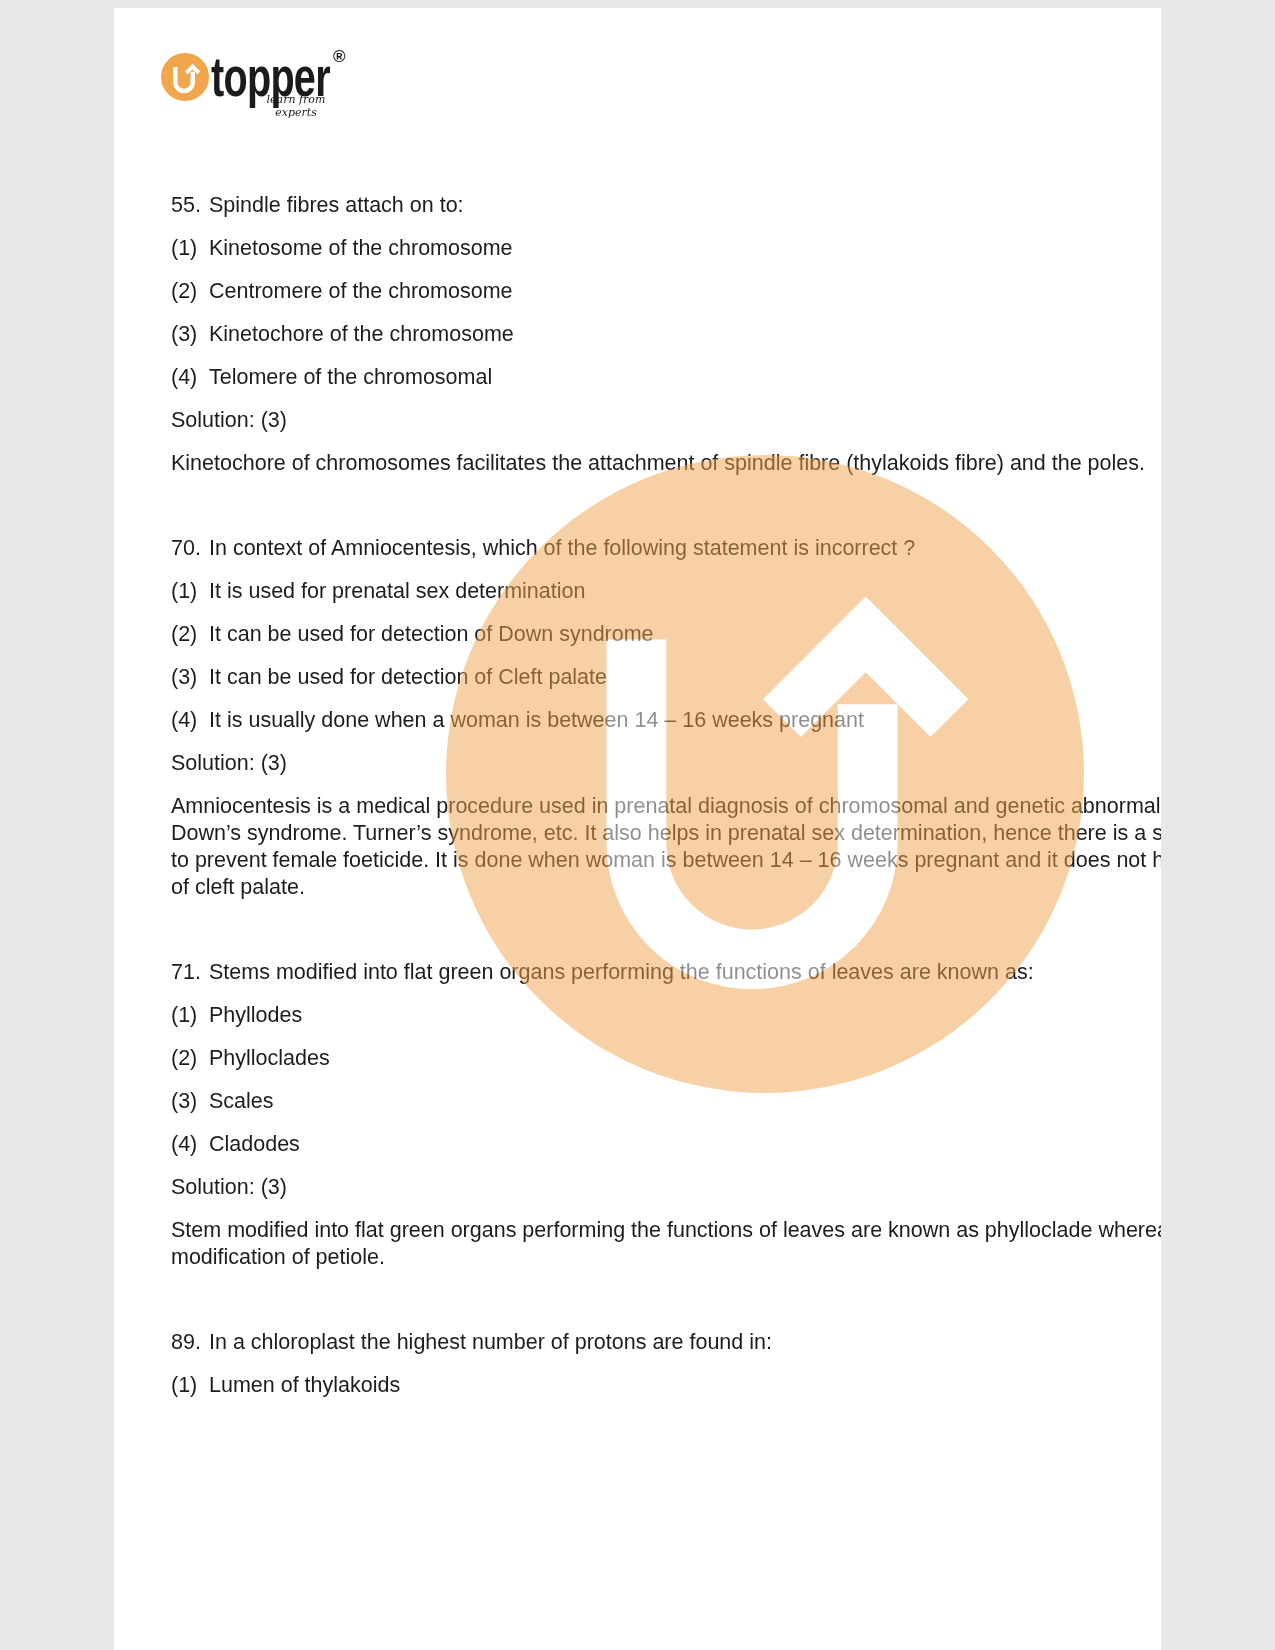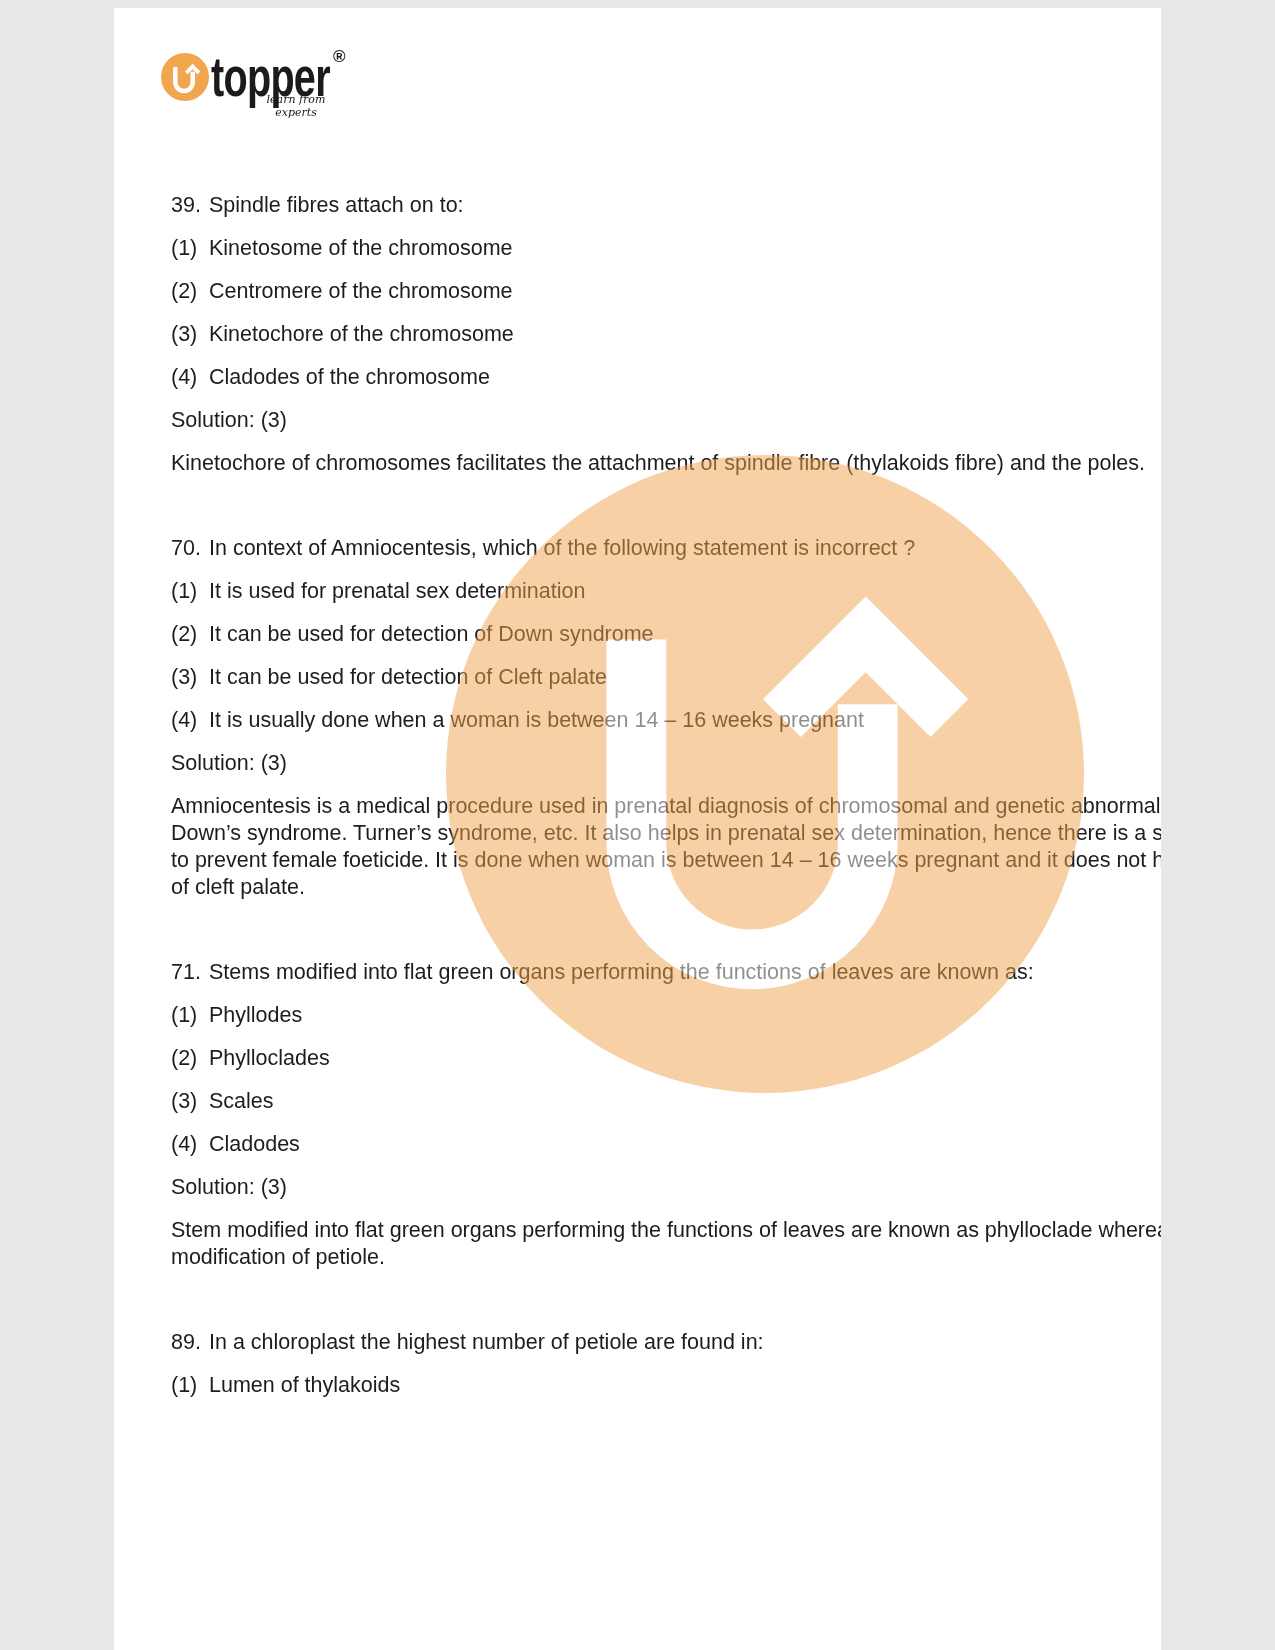--- a/index.html
+++ b/index.html
@@ -79,35 +79,35 @@
     <div class="logo-word">
       <span class="logo-text">topper</span>
     </div>
     <span class="logo-reg">®</span>
     <div class="logo-tagline">learn from experts</div>
   </div>
 
   <div class="content">
   <div class="q-block">
     <div class="line">
-      <span class="num">39.</span><span>Spindle fibres attach on to:</span>
+      <span class="num">55.</span><span>Spindle fibres attach on to:</span>
     </div>
     <div>
 
     <div class="line">
         <span class="num">(1)</span><span>Kinetosome of the chromosome</span>
       </div>
           <div class="line">
         <span class="num">(2)</span><span>Centromere of the chromosome</span>
       </div>
           <div class="line">
         <span class="num">(3)</span><span>Kinetochore of the chromosome</span>
       </div>
           <div class="line">
-        <span class="num">(4)</span><span>Cladodes of the chromosome</span>
+        <span class="num">(4)</span><span>Telomere of the chromosomal</span>
       </div>
         </div>
     <div class="line">Solution: (3)</div>
     <div class="para">Kinetochore of chromosomes facilitates the attachment of spindle fibre (thylakoids fibre) and the poles.</div>
   </div>
 
   <div class="q-block">
     <div class="line">
       <span class="num">70.</span><span>In context of Amniocentesis, which of the following statement is incorrect ?</span>
     </div>
@@ -148,21 +148,21 @@
           <div class="line">
         <span class="num">(4)</span><span>Cladodes</span>
       </div>
         </div>
     <div class="line">Solution: (3)</div>
     <div class="para">Stem modified into flat green organs performing the functions of leaves are known as phylloclade whereas phyllode is modification of petiole.</div>
   </div>
 
   <div class="q-block">
     <div class="line">
-      <span class="num">89.</span><span>In a chloroplast the highest number of petiole are found in:</span>
+      <span class="num">89.</span><span>In a chloroplast the highest number of protons are found in:</span>
     </div>
     <div>
 
     <div class="line">
         <span class="num">(1)</span><span>Lumen of thylakoids</span>
       </div>
         </div>
 
   </div>
 </div>

